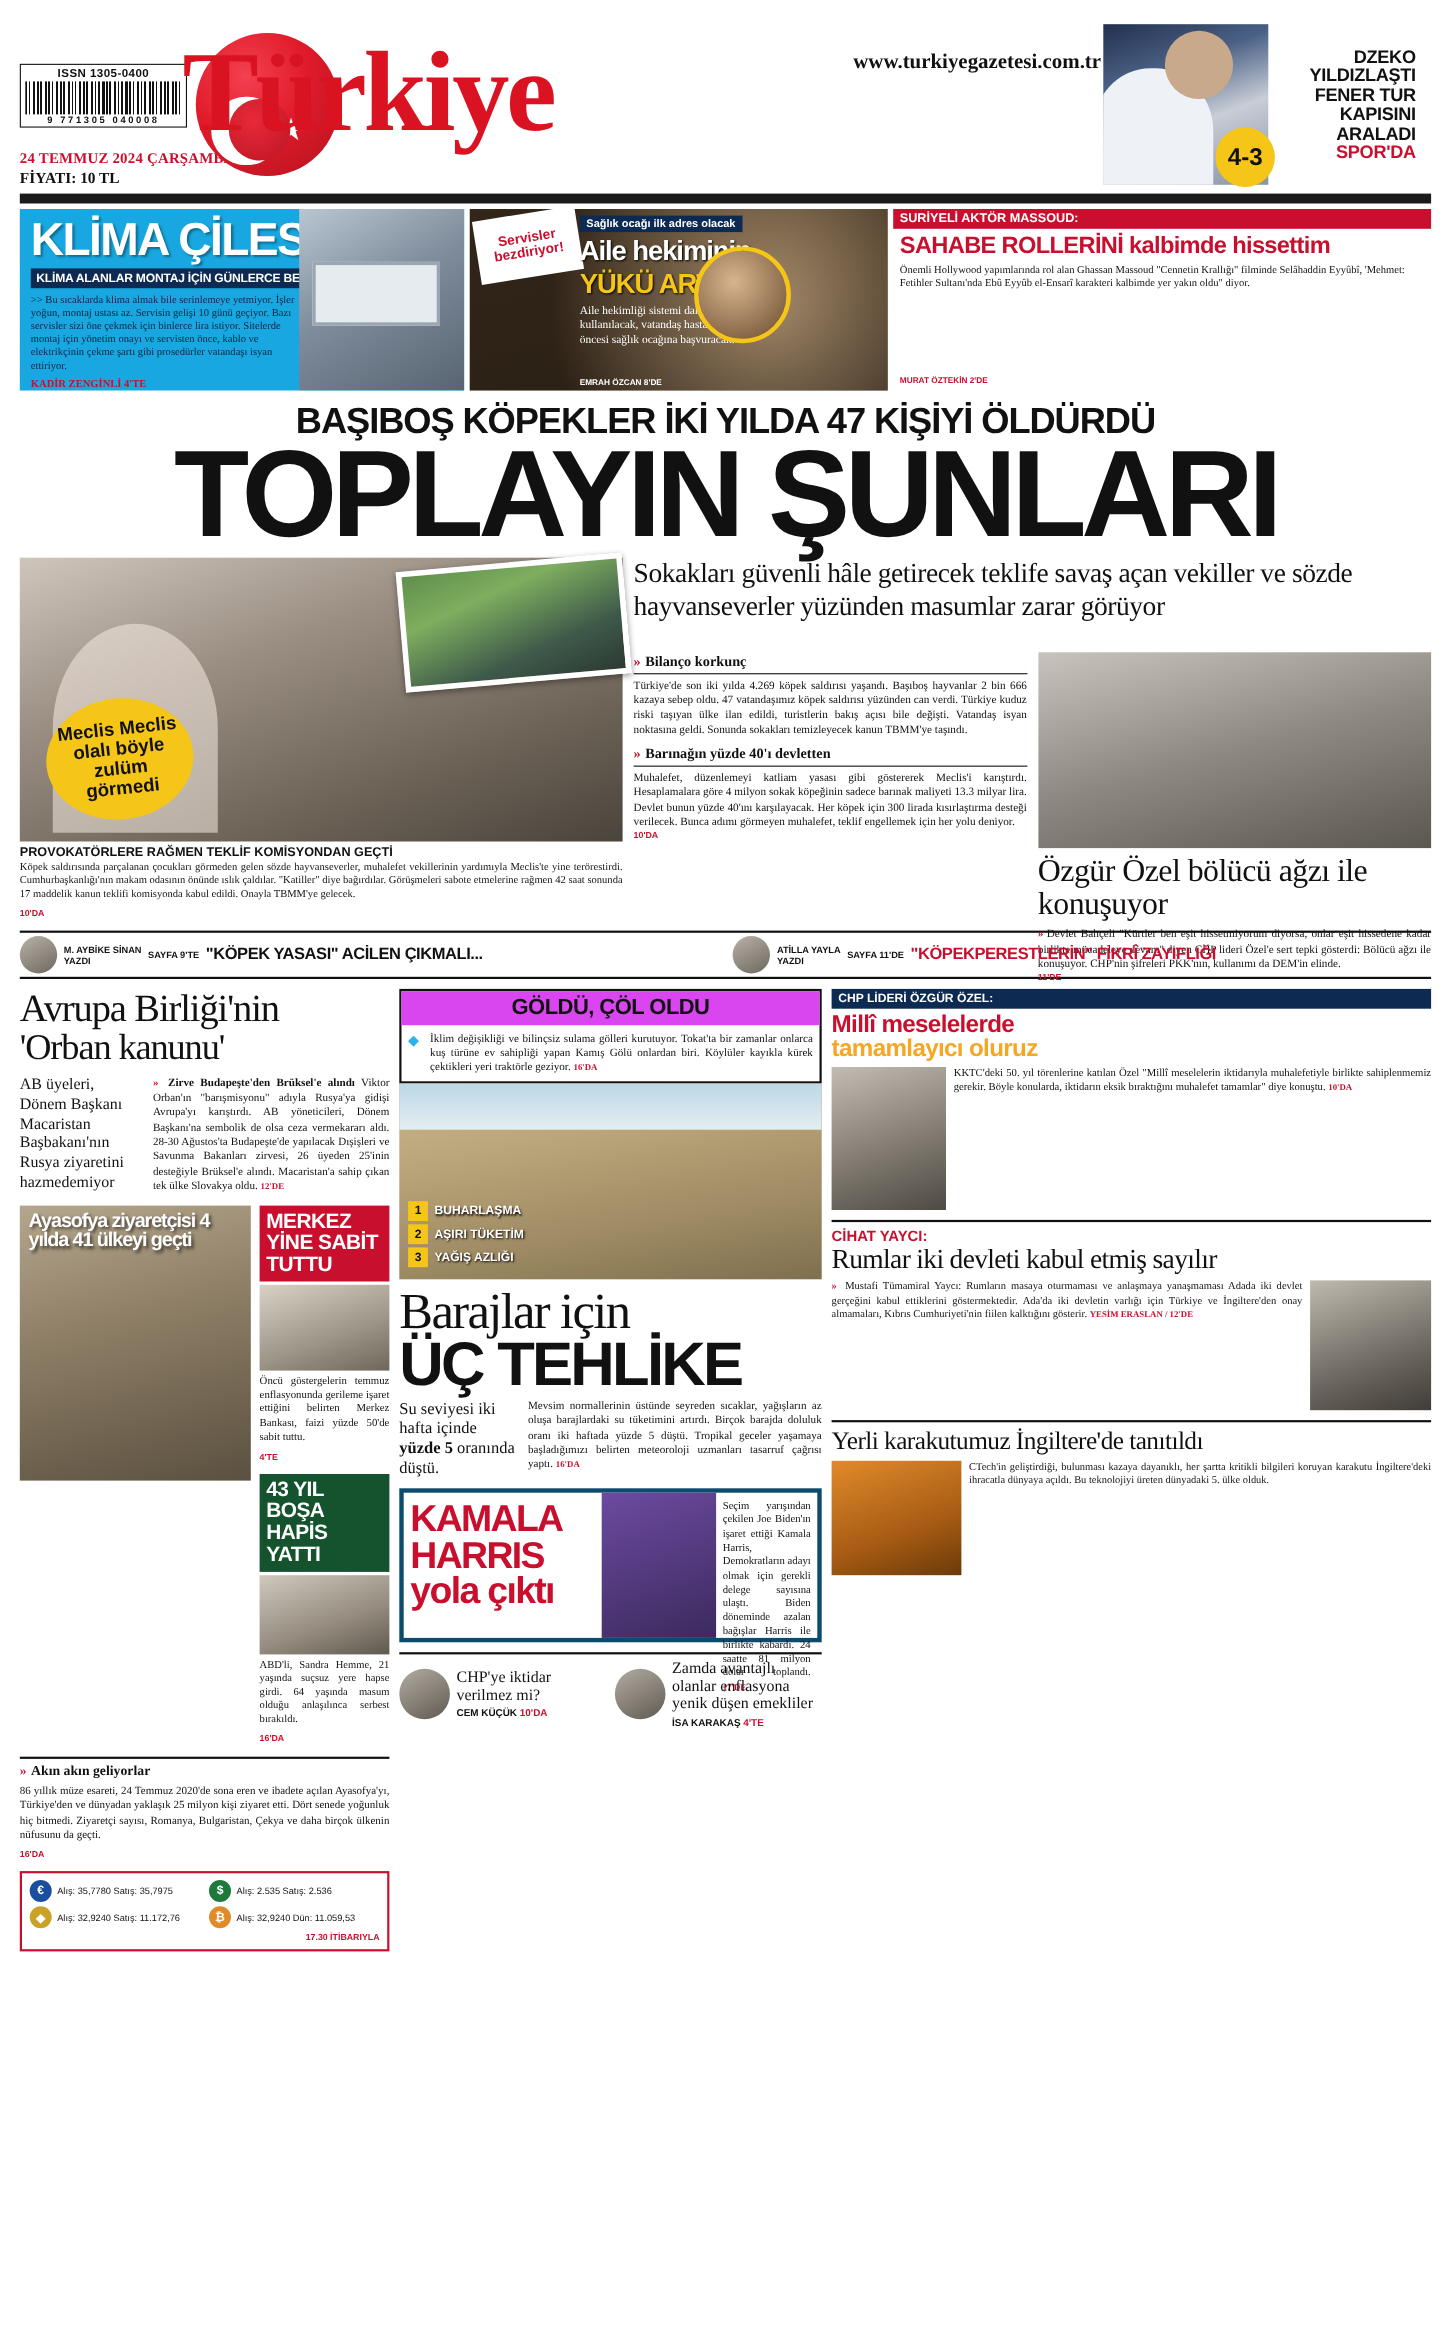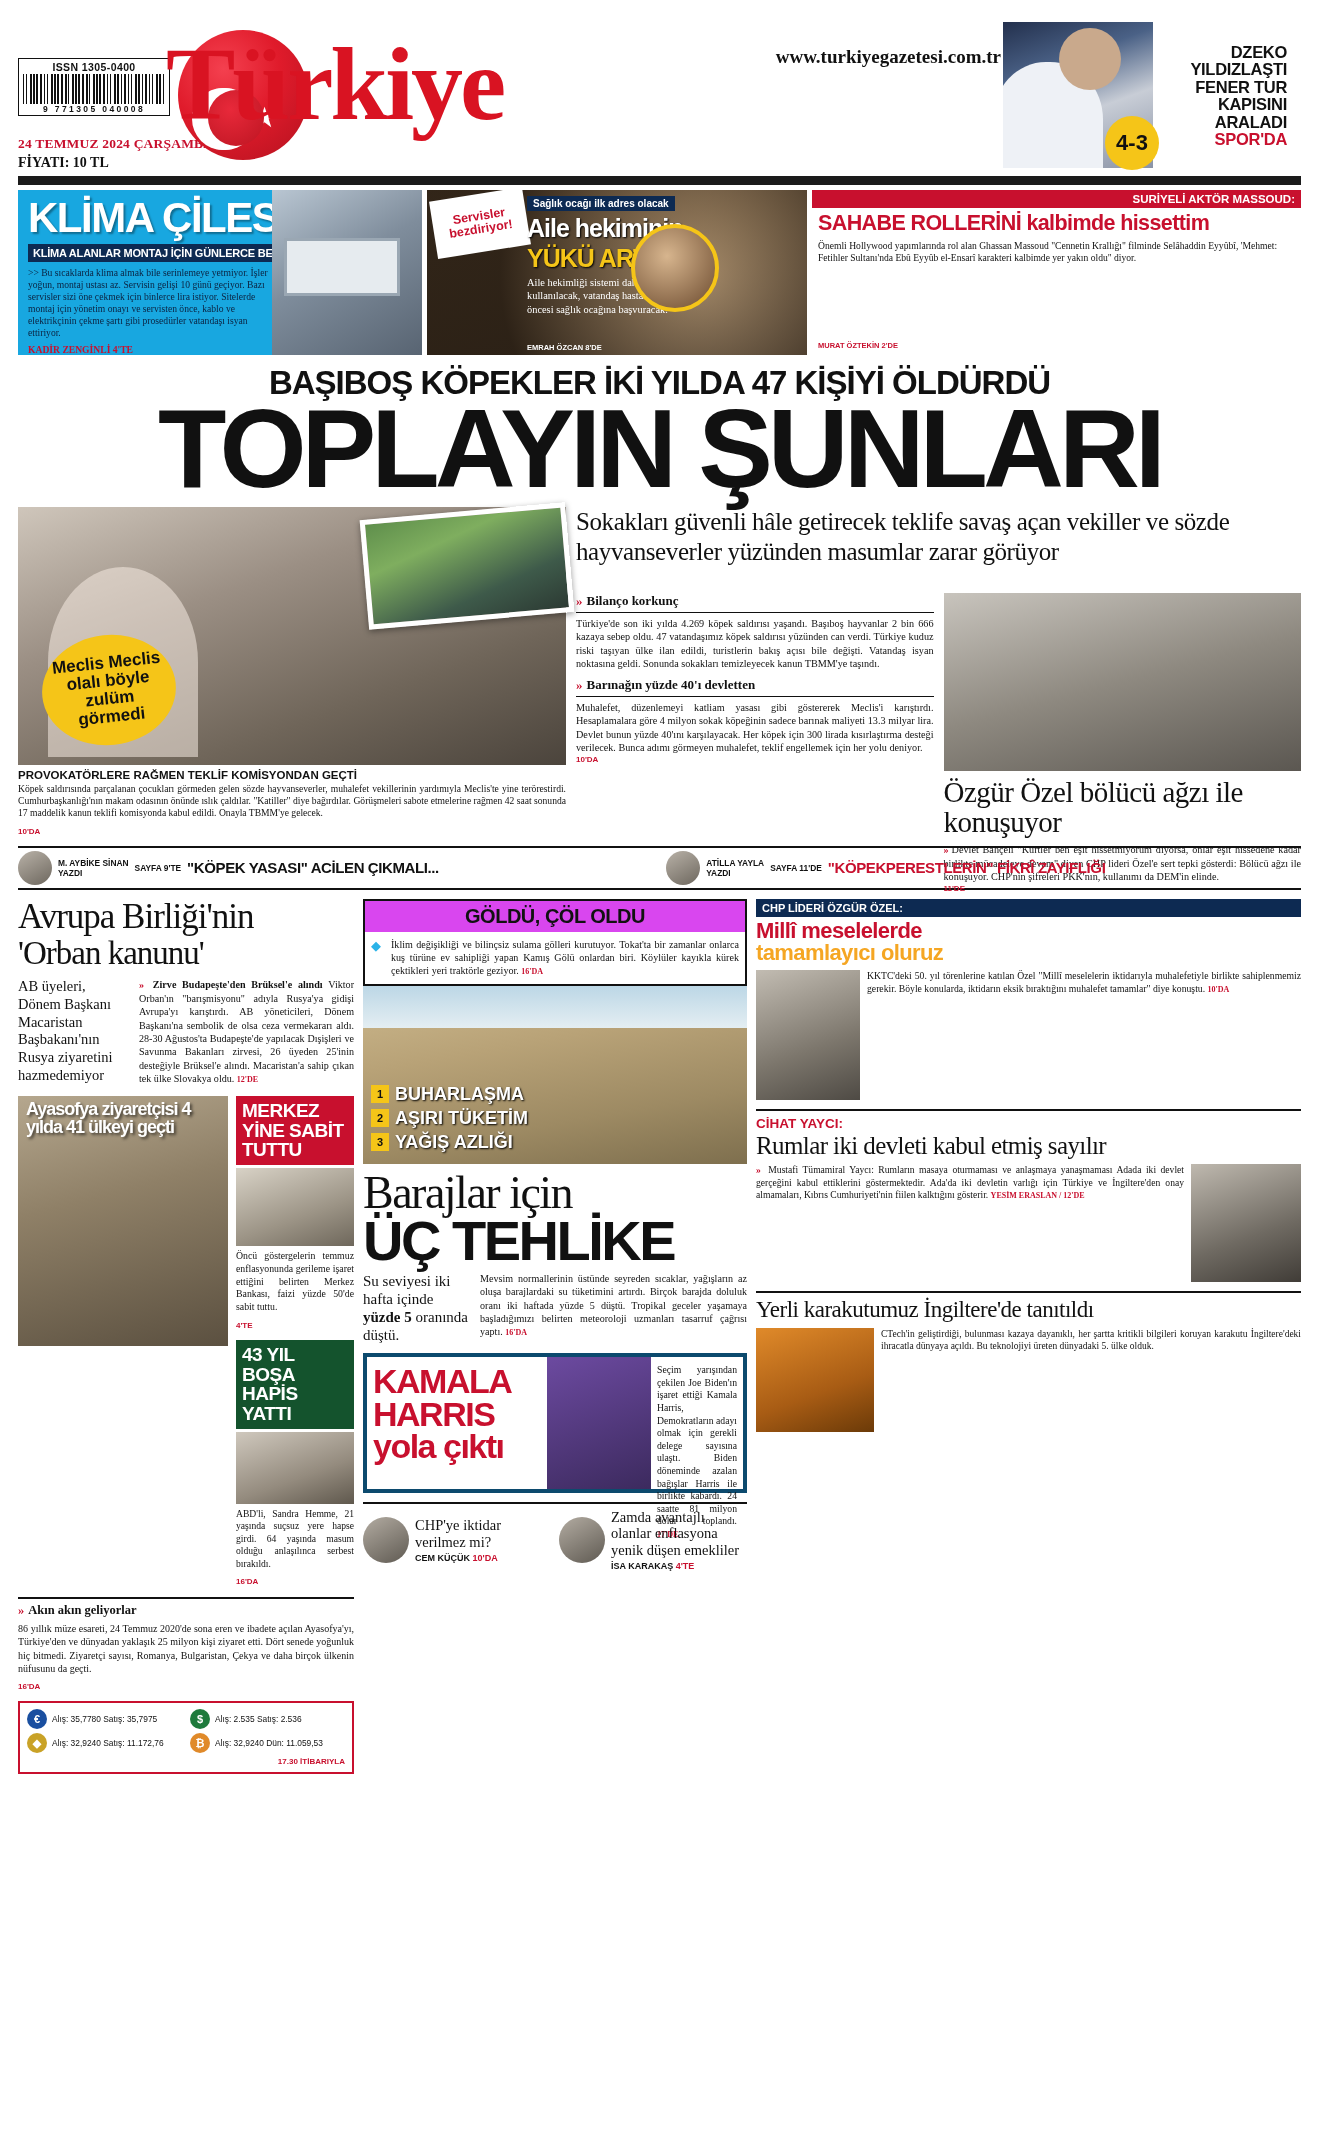--- a/index.html
+++ b/index.html
@@ -71,21 +71,21 @@
      text-align:center; transform:rotate(-9deg); padding:4px; }
   .ts-mid .cap1{position:absolute;left:100px;top:6px;background:#0d2a52;color:#fff;font-size:10px;font-weight:bold;padding:2px 6px;}
   .ts-mid .cap2{position:absolute;left:100px;top:26px;color:#fff;font-weight:bold;font-size:25px;line-height:1;letter-spacing:-1px;text-shadow:1px 1px 2px #000;}
   .ts-mid .cap3{position:absolute;left:100px;top:56px;color:#f5c518;font-weight:bold;font-size:25px;line-height:1;letter-spacing:-1px;text-shadow:1px 1px 2px #000;}
   .ts-mid .cap4{position:absolute;left:100px;top:86px;width:150px;color:#fff;font-size:10.4px;line-height:1.28;font-family:"Liberation Serif",serif;}
   .ts-mid .cred{position:absolute;left:100px;bottom:3px;color:#fff;font-size:7.5px;font-weight:bold;}
   .circ-photo{position:absolute;right:88px;top:34px;width:88px;height:88px;border-radius:50%;border:4px solid #f5c518;
      background:radial-gradient(circle at 40% 35%,#d7b58e,#6b4a2e);}
 
   .ts-right { flex:1; background:#fff; position:relative; }
-  .ts-right .rhead{background:#c8102e;color:#fff;font-weight:bold;font-size:11.5px;padding:3px 6px;text-align:right;}
+  .ts-right .rhead{background:#c8102e;color:#fff;font-weight:bold;font-size:11.5px;padding:3px 6px;}
   .ts-right .rtitle{color:#c8102e;font-weight:bold;font-size:21.5px;line-height:1.02;letter-spacing:-.6px;padding:5px 6px 0;}
   .ts-right .rbody{font-size:9.6px;line-height:1.3;font-family:"Liberation Serif",serif;padding:5px 6px 0;}
   .ts-right .rcred{font-size:7.5px;font-weight:bold;color:#c8102e;padding:3px 6px;position:absolute;bottom:2px;}
 
   
   .kicker { margin-top:9px; text-align:center; font-weight:bold; font-size:33px; letter-spacing:-1px; }
   .mainhead { text-align:center; font-weight:bold; font-size:112px; line-height:.88; letter-spacing:-5px; margin-top:-2px; }
 
   
   .hero { display:flex; gap:10px; margin-top:8px; height:258px; }
@@ -161,21 +161,21 @@
   .gold-box { border:2px solid #111; }
   .gold-head { background:#d946ef; color:#111; font-weight:bold; font-size:20px; text-align:center; padding:4px; letter-spacing:-.5px;}
   .gold-row { display:flex; gap:6px; padding:6px; }
   .gold-ic { flex:0 0 14px; color:#2bb3e8; font-size:13px; }
   .gold-tx { font-size:10.1px; line-height:1.3; font-family:"Liberation Serif",serif; text-align:justify;}
   .gold-photo { height:178px; background:linear-gradient(170deg,#cdb98e 0%,#b8a277 35%,#9d8a63 70%,#7e6f4e 100%); position:relative; overflow:hidden;}
   .gold-photo:after{content:"";position:absolute;left:0;top:0;right:0;height:42px;background:linear-gradient(#bcd7e6,#e4eef2);}
   .dangers{position:absolute;left:8px;bottom:8px;}
   .dng{display:flex;align-items:center;gap:6px;margin-bottom:3px;}
   .dng-n{width:18px;height:18px;background:#f5c518;color:#111;font-weight:bold;font-size:11px;display:flex;align-items:center;justify-content:center;}
-  .dng-t{color:#fff;font-weight:bold;font-size:18px;text-shadow:1px 1px 2px #000;}
+  .dng-t{color:#fff;font-weight:bold;font-size:11px;text-shadow:1px 1px 2px #000;}
 
   .baraj-t1{font-family:"Liberation Serif",serif;font-size:46px;line-height:.98;margin-top:6px;letter-spacing:-1.5px;}
   .baraj-t2{font-weight:bold;font-size:56px;line-height:.92;letter-spacing:-2.5px;}
   .baraj-cols{display:flex;gap:9px;margin-top:6px;}
   .bc1{flex:0 0 108px;font-family:"Liberation Serif",serif;font-size:15px;line-height:1.2;}
   .bc1 b{font-weight:bold;}
   .bc2{flex:1;font-size:10.1px;line-height:1.32;font-family:"Liberation Serif",serif;text-align:justify;}
 
   .kamala { margin-top:9px; border:4px solid #0c4a6e; display:flex; height:140px; }
   .kamala-l{flex:0 0 180px;padding:8px 6px;}

